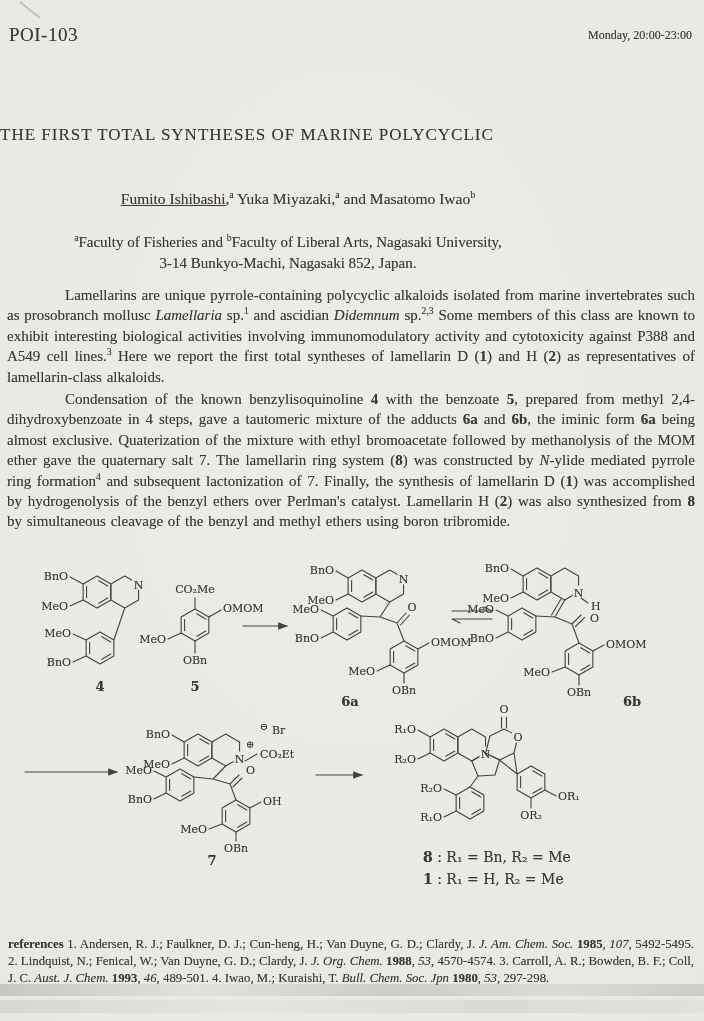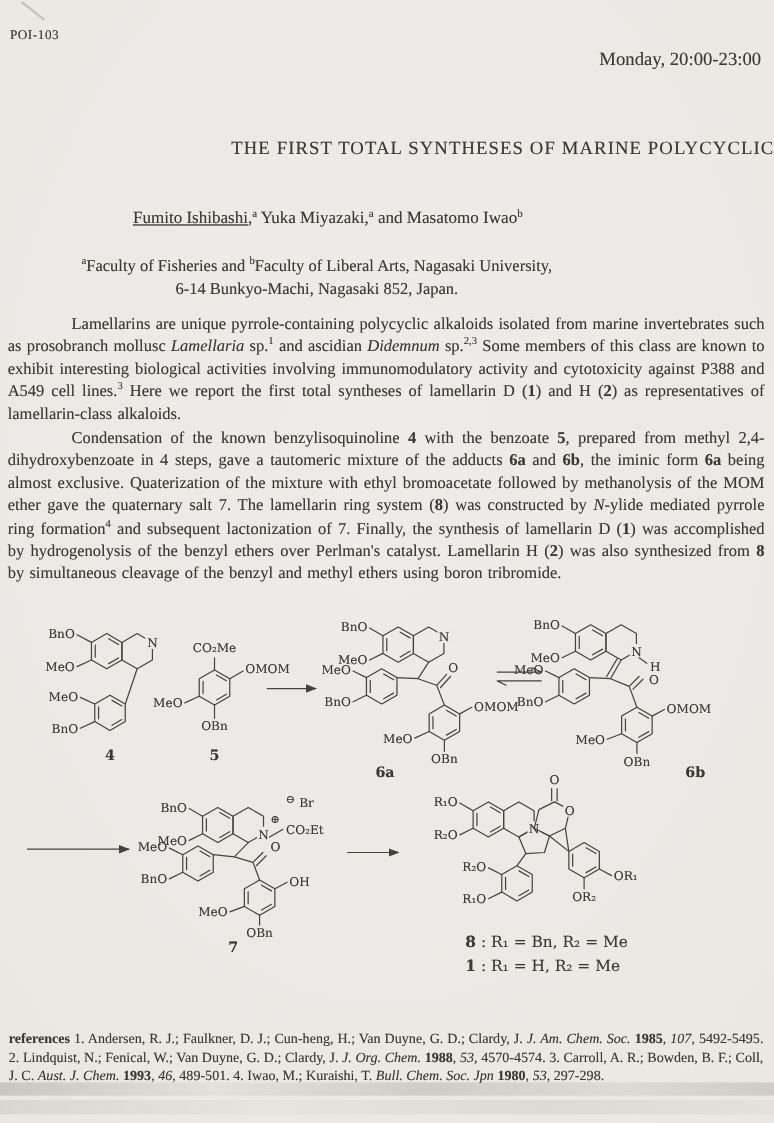--- a/index.html
+++ b/index.html
@@ -6,23 +6,23 @@
   .page{
     position:relative;
     width:704px;height:1021px;
     margin:0 auto;
     overflow:hidden;
     background:radial-gradient(130% 130% at 50% 40%, #edece8 0%, #e9e8e3 55%, #e1e0db 100%);
     font-family:"Liberation Serif","DejaVu Serif",serif;
     color:#3c3933;
     text-shadow:0 0 0.5px rgba(60,56,50,0.45);
   }
-  .hdr-left{position:absolute;top:24px;left:9px;font-size:12px;letter-spacing:0.5px;}
-  .hdr-right{position:absolute;top:44px;right:12px;font-size:17px;}
-  .title{position:absolute;top:122px;left:0;width:704px;text-align:right;
+  .hdr-left{position:absolute;top:24px;left:9px;font-size:19px;letter-spacing:0.5px;}
+  .hdr-right{position:absolute;top:28px;right:12px;font-size:12px;}
+  .title{position:absolute;top:122px;left:0;width:704px;text-align:left;
          font-size:17px;letter-spacing:1px;line-height:25px;}
   .authors{position:absolute;top:190px;left:0;width:596px;text-align:center;font-size:15.5px;}
   .affil{position:absolute;top:232px;left:0;width:576px;text-align:center;font-size:15px;line-height:21px;}
   .bodytext{position:absolute;top:285px;left:7px;width:688px;font-size:15px;line-height:20.4px;text-align:justify;word-spacing:1px;}
   .bodytext p{margin:0 0 2px 0;text-indent:58px;}
   .refs{position:absolute;top:916px;left:8px;width:686px;font-size:12.8px;line-height:17px;text-align:justify;margin-top:20px;}
   .run-b{font-weight:bold}
   .run-i{font-style:italic}
   .run-u{text-decoration:underline}
   .run-sup{vertical-align:super;font-size:0.65em;line-height:0}
@@ -50,21 +50,21 @@
   <div class="hdr-right">Monday, 20:00-23:00</div>
 
   <div class="title">
     <div>THE FIRST TOTAL SYNTHESES OF MARINE POLYCYCLIC</div>
   </div>
 
   <div class="authors"><span class="run-u">Fumito Ishibashi</span><span>,</span><span class="run-sup">a</span><span> Yuka Miyazaki,</span><span class="run-sup">a</span><span> and Masatomo Iwao</span><span class="run-sup">b</span></div>
 
   <div class="affil">
     <div><span class="run-sup">a</span><span>Faculty of Fisheries and </span><span class="run-sup">b</span><span>Faculty of Liberal Arts, Nagasaki University,</span></div>
-    <div>6-14 Bunkyo-Machi, Nagasaki 852, Japan.</div>
+    <div>3-14 Bunkyo-Machi, Nagasaki 852, Japan.</div>
   </div>
 
   <div class="bodytext">
     <p><span>Lamellarins are unique pyrrole-containing polycyclic alkaloids isolated from marine invertebrates such as prosobranch mollusc </span><span class="run-i">Lamellaria</span><span> sp.</span><span class="run-sup">1</span><span> and ascidian </span><span class="run-i">Didemnum</span><span> sp.</span><span class="run-sup">2,3</span><span>  Some members of this class are known to exhibit interesting biological activities involving immunomodulatory activity and cytotoxicity against P388 and A549 cell lines.</span><span class="run-sup">3</span><span>  Here we report the first total syntheses of lamellarin D (</span><span class="run-b">1</span><span>) and H (</span><span class="run-b">2</span><span>) as representatives of lamellarin-class alkaloids.</span></p>
     <p><span>Condensation of the known benzylisoquinoline </span><span class="run-b">4</span><span> with the benzoate </span><span class="run-b">5</span><span>, prepared from methyl 2,4-dihydroxybenzoate in 4 steps, gave a tautomeric mixture of the adducts </span><span class="run-b">6a</span><span> and </span><span class="run-b">6b</span><span>, the iminic form </span><span class="run-b">6a</span><span> being almost exclusive.  Quaterization of the mixture with ethyl bromoacetate followed by methanolysis of the MOM ether gave the quaternary salt 7.  The lamellarin ring system (</span><span class="run-b">8</span><span>) was constructed by </span><span class="run-i">N</span><span>-ylide mediated pyrrole ring formation</span><span class="run-sup">4</span><span> and subsequent lactonization of 7.  Finally, the synthesis of lamellarin D (</span><span class="run-b">1</span><span>) was accomplished by hydrogenolysis of the benzyl ethers over Perlman's catalyst.  Lamellarin H (</span><span class="run-b">2</span><span>) was also synthesized from </span><span class="run-b">8</span><span> by simultaneous cleavage of the benzyl and methyl ethers using boron tribromide.</span></p>
   </div>
 
   <svg class="scheme" viewBox="0 0 704 360" xmlns="http://www.w3.org/2000/svg" xmlns:xlink="http://www.w3.org/1999/xlink">
     <defs>
       <g id="ring">

